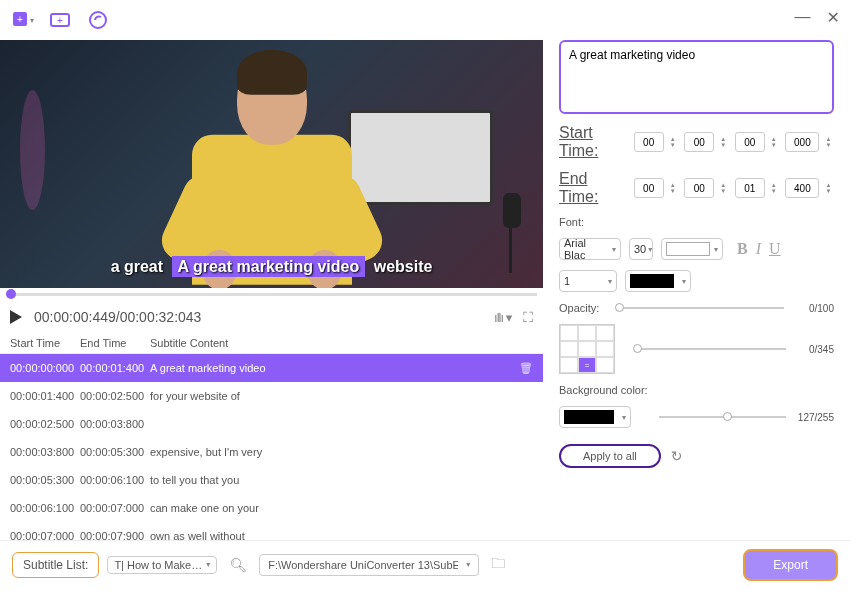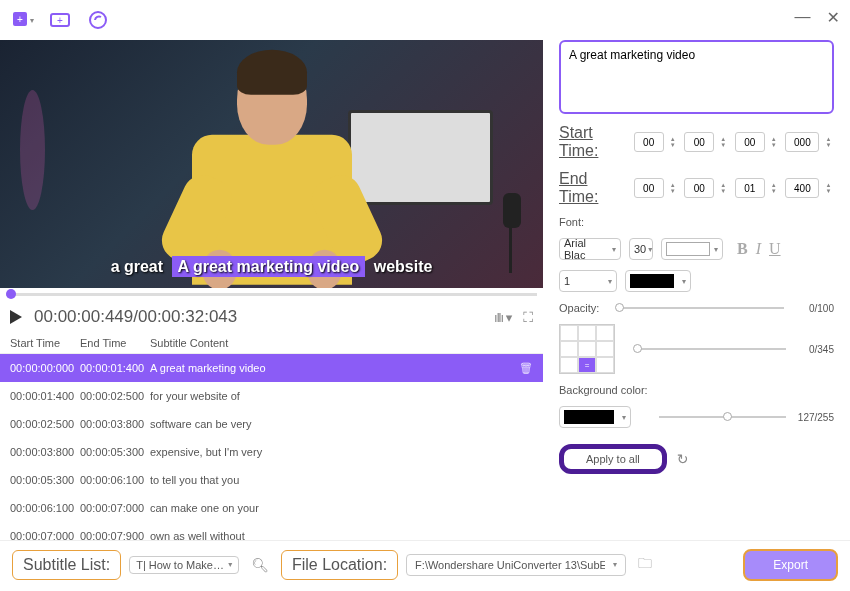--- a/index.html
+++ b/index.html
@@ -27,21 +27,21 @@
 .mic-body { width:3px;height:45px;background:#222;margin:0 auto; }
 .light { position:absolute;left:20px;top:50px;width:25px;height:120px;background:rgba(255,100,200,0.2);border-radius:50%; }
 .caption-overlay { position: absolute; bottom: 12px; left: 0; right: 0; text-align: center; color: #fff; font-size: 16px; font-weight: bold; text-shadow: 1px 1px 2px #000; }
 .cap-outer { display:inline; }
 .cap-inner { background:#8b5cf6; padding:2px 6px; margin:0 4px; }
 .timeline-bar { height: 14px; position: relative; padding: 0 6px; }
 .timeline-track { height: 3px; background: #ddd; margin-top: 5px; }
 .timeline-knob { width: 10px; height: 10px; background: #8b5cf6; border-radius: 50%; position: absolute; left: 6px; top: 1px; }
 .controls { height: 30px; display: flex; align-items: center; padding: 0 10px; color: #555; }
 .play-btn { width:0;height:0;border-left:12px solid #333;border-top:7px solid transparent;border-bottom:7px solid transparent;margin-right:12px; }
-.time-disp { font-size: 17px; color: #555; }
+.time-disp { font-size: 14px; color: #555; }
 .ctrl-right { margin-left: auto; display: flex; gap: 12px; align-items: center; }
 .table-head { display: flex; height: 22px; align-items: center; padding: 0 10px; color: #555; font-size: 11px; border-bottom:1px solid #eee;}
 .col-start { width: 70px; }
 .col-end { width: 70px; }
 .col-content { flex: 1; }
 .subtitle-list { flex: 1; overflow-y: auto; }
 .row { display: flex; height: 25px; align-items: center; padding: 14px 10px; font-size: 11px; color: #555; }
 .row.selected { background: #8b5cf6; color: #fff; }
 .trash { margin-left: auto; opacity: 0.8; }
 .right { flex: 1; padding: 0 16px 10px 16px; display: flex; flex-direction: column; gap: 10px; overflow-y:auto; }
@@ -60,24 +60,24 @@
 .style-i { font-style: italic; font-size: 16px; color: #aaa; font-family: serif; }
 .style-u { text-decoration: underline; font-size: 16px; color: #aaa; font-family: serif; }
 .slider-row { display: flex; align-items: center; gap: 10px; }
 .slider-track { flex: 1; height: 2px; background: #ccc; position: relative; }
 .slider-knob { width: 9px; height: 9px; border-radius: 50%; background: #fff; border: 1px solid #aaa; position: absolute; top: -4px; }
 .slider-val { font-size: 10px; color: #555; min-width: 40px; text-align: right; }
 .pos-grid { display: grid; grid-template-columns: repeat(3, 18px); grid-template-rows: repeat(3, 16px); border: 1px solid #ccc; }
 .pos-cell { border: 1px solid #ddd; }
 .pos-cell.active { background: #8b5cf6; display:flex;align-items:center;justify-content:center;color:#fff;font-size:8px; }
 .apply-row { display: flex; align-items: center; gap: 10px; margin-top:6px;}
-.apply-btn { border: 5px solid #4c1d95; border-radius: 12px; padding: 4px 22px; font-size: 11px; color: #555; background:#fff; }
+.apply-btn { border: 2px solid #4c1d95; border-radius: 12px; padding: 4px 22px; font-size: 11px; color: #555; background:#fff; }
 .refresh { font-size: 14px; color: #888; }
 .footer { height: 48px; display: flex; align-items: center; padding: 0 12px; border-top: 1px solid #eee; gap: 8px; }
-.chip { border: 1px solid #e8a03c; border-radius: 6px; padding: 5px 10px; font-size: 16px; color: #555; }
+.chip { border: 1px solid #e8a03c; border-radius: 6px; padding: 5px 10px; font-size: 12px; color: #555; }
 .file-sel { border: 1px solid #ccc; border-radius: 4px; padding: 4px 8px; font-size: 11px; color: #555; display:flex;align-items:center;gap:6px; width:220px; }
 .drop-sel { border: 1px solid #ccc; border-radius: 4px; padding: 2px 6px; font-size: 11px; color: #555; width:110px;display:flex;align-items:center;justify-content:space-between;white-space:nowrap;overflow:hidden; }
 .search-ic { color: #888; font-size: 14px; padding:2px 4px;}
 .folder-ic { color: #888; font-size: 14px; padding:2px 4px;}
 .export-btn { margin-left: auto; background: #a78bfa; border: 2px solid #e8a03c; border-radius: 8px; padding: 7px 28px; color: #fff; font-size: 12px; }
 .caret { font-size:8px;color:#888;margin-left:2px; }
 </style>
 </head>
 <body>
 
@@ -156,21 +156,20 @@
           <span class="trash">🗑</span>
         </div>
         <div class="row">
           <div class="col-start">00:00:01:400</div>
           <div class="col-end">00:00:02:500</div>
           <div class="col-content">for your website of</div>
         </div>
         <div class="row">
           <div class="col-start">00:00:02:500</div>
           <div class="col-end">00:00:03:800</div>
-          <div class="col-content">software can be very</div>
         </div>
         <div class="row">
           <div class="col-start">00:00:03:800</div>
           <div class="col-end">00:00:05:300</div>
           <div class="col-content">expensive, but I'm very</div>
         </div>
         <div class="row">
           <div class="col-start">00:00:05:300</div>
           <div class="col-end">00:00:06:100</div>
           <div class="col-content">to tell you that you</div>
@@ -296,20 +295,19 @@
   </div>
 </div>
 
 <div class="footer">
   <span class="chip">Subtitle List:</span>
   <div class="drop-sel">
       <span style="overflow:hidden;text-overflow:ellipsis">T| How to Make a S...</span>
       <span class="caret">▾</span>
     </div>
   <span class="search-ic">🔍︎</span>
-  <span class="chip">File Location:</span>
   <div class="file-sel">
       <span style="flex:1;overflow:hidden;white-space:nowrap">F:\Wondershare UniConverter 13\SubEdi</span>
       <span class="caret">▾</span>
     </div>
   <span class="folder-ic">🗀</span>
   <button class="export-btn">Export</button>
 </div>
 
 </body></html>

